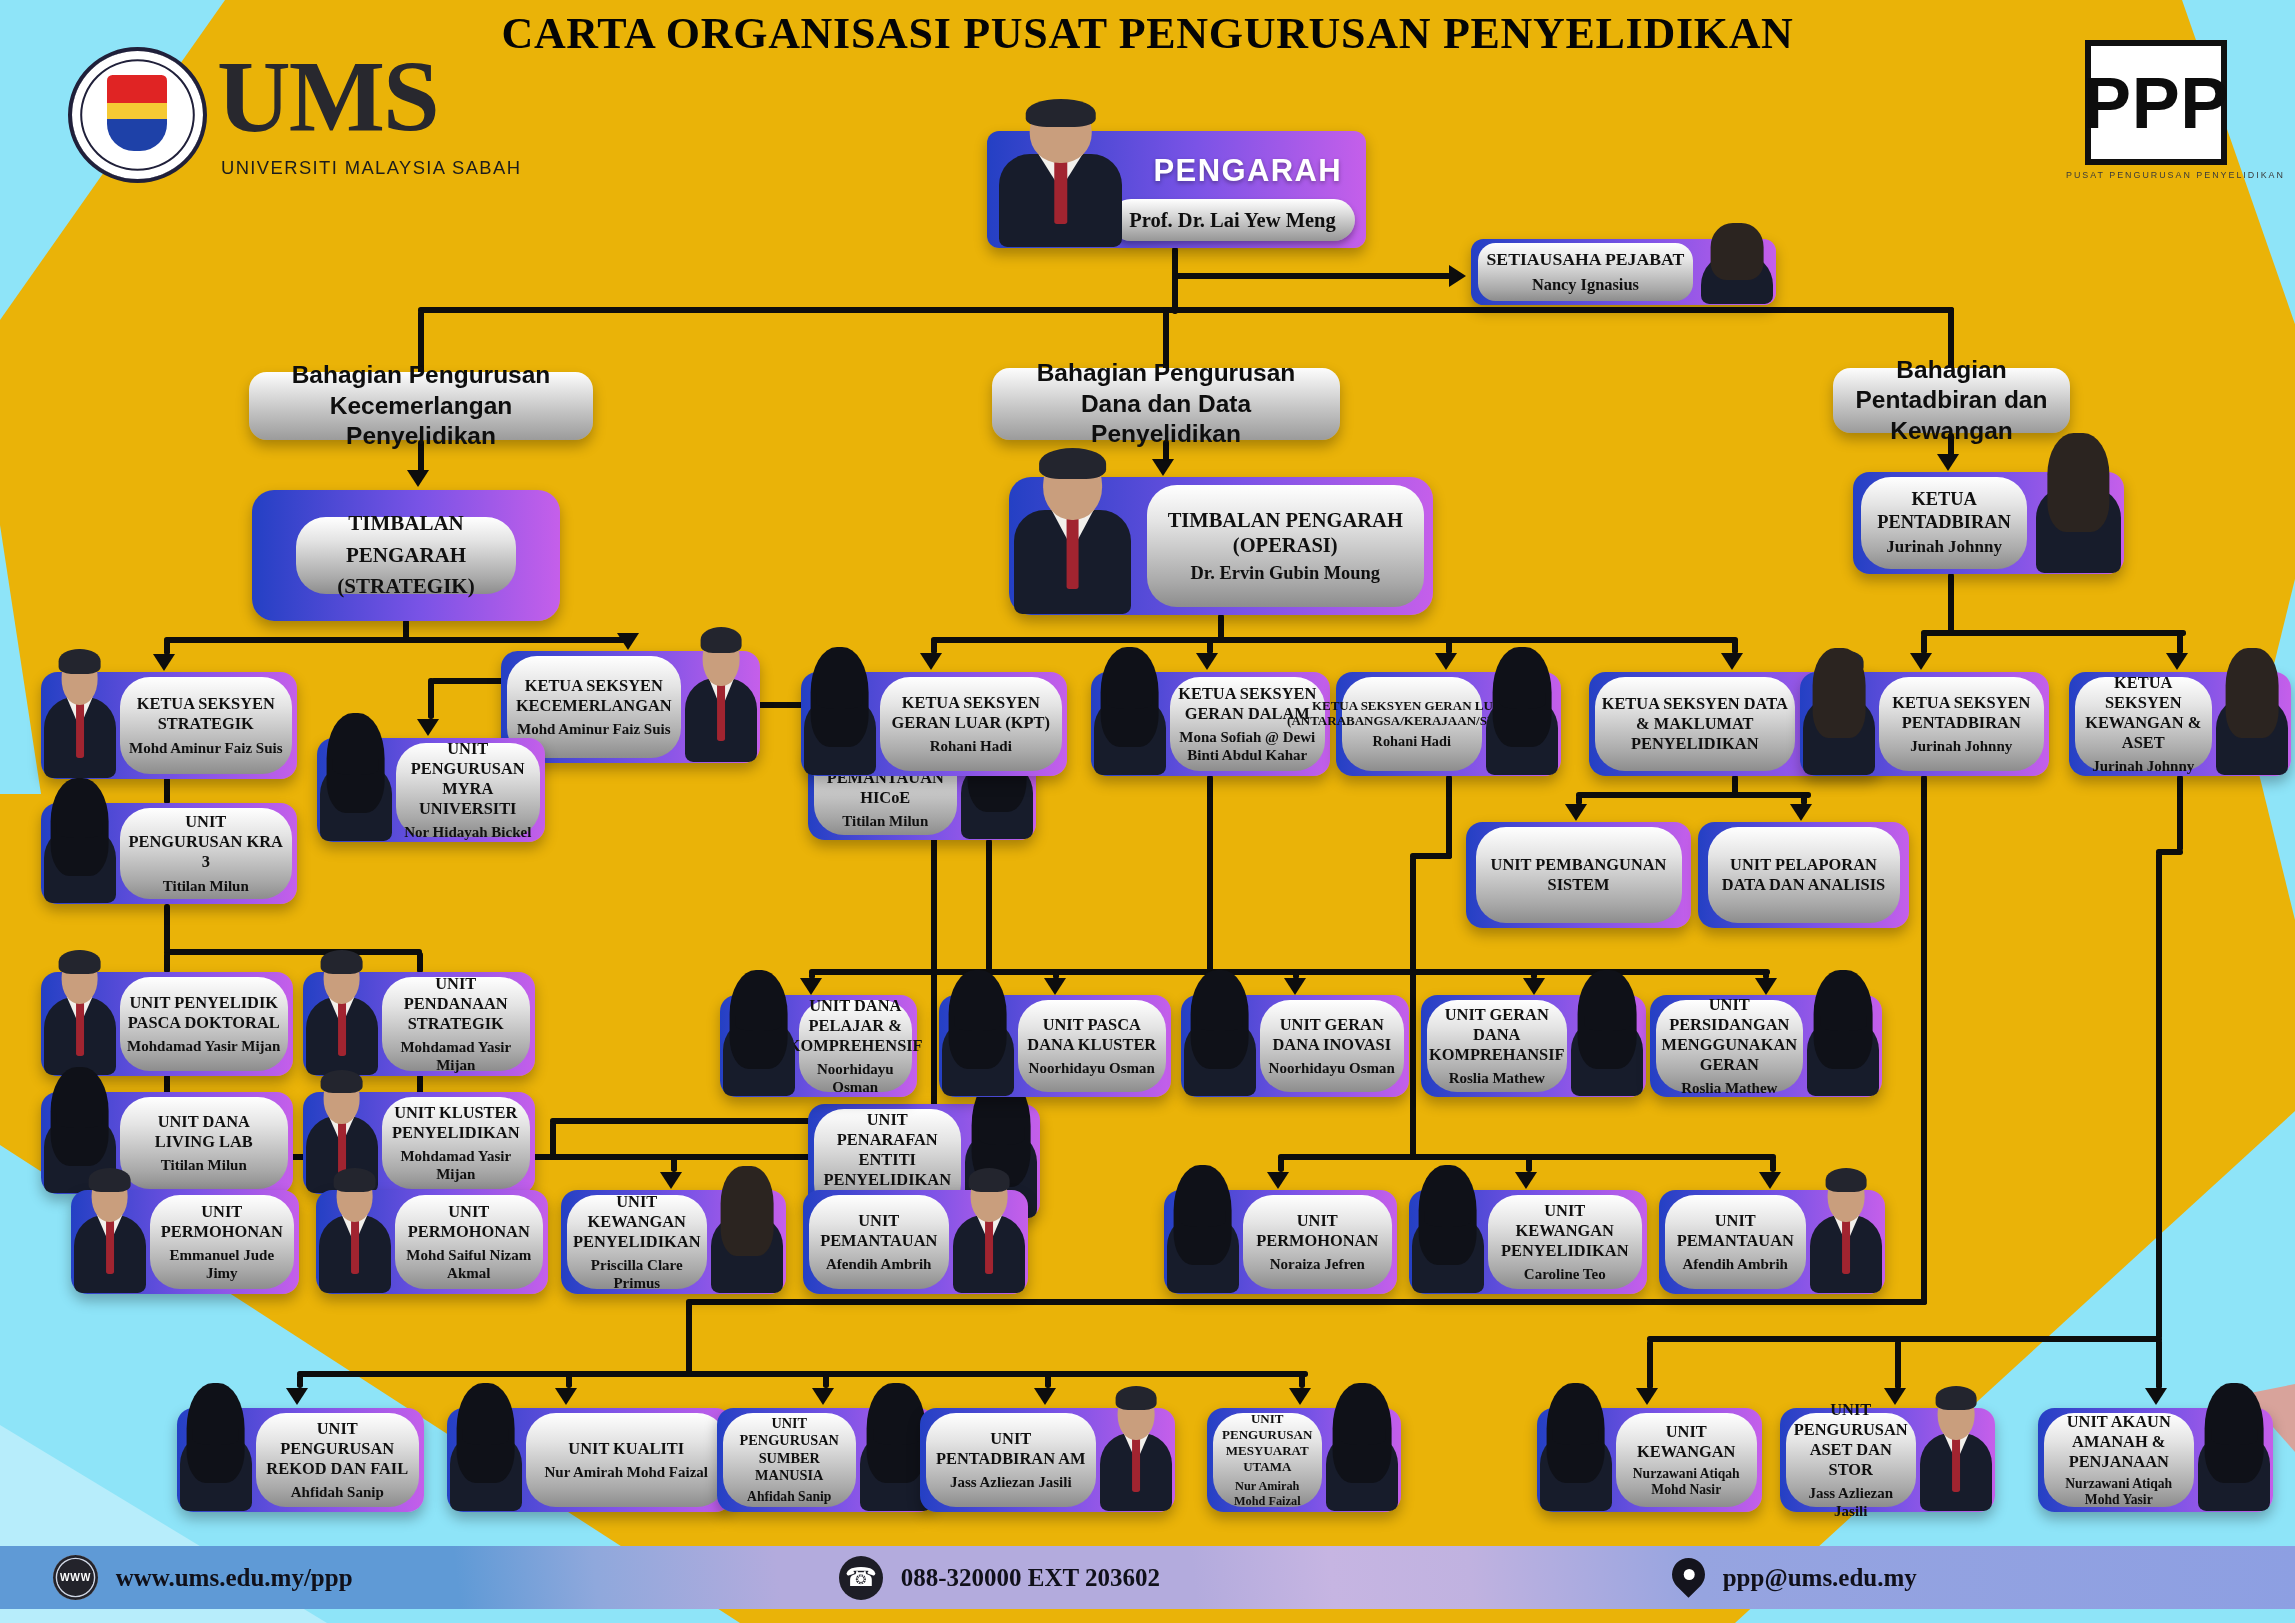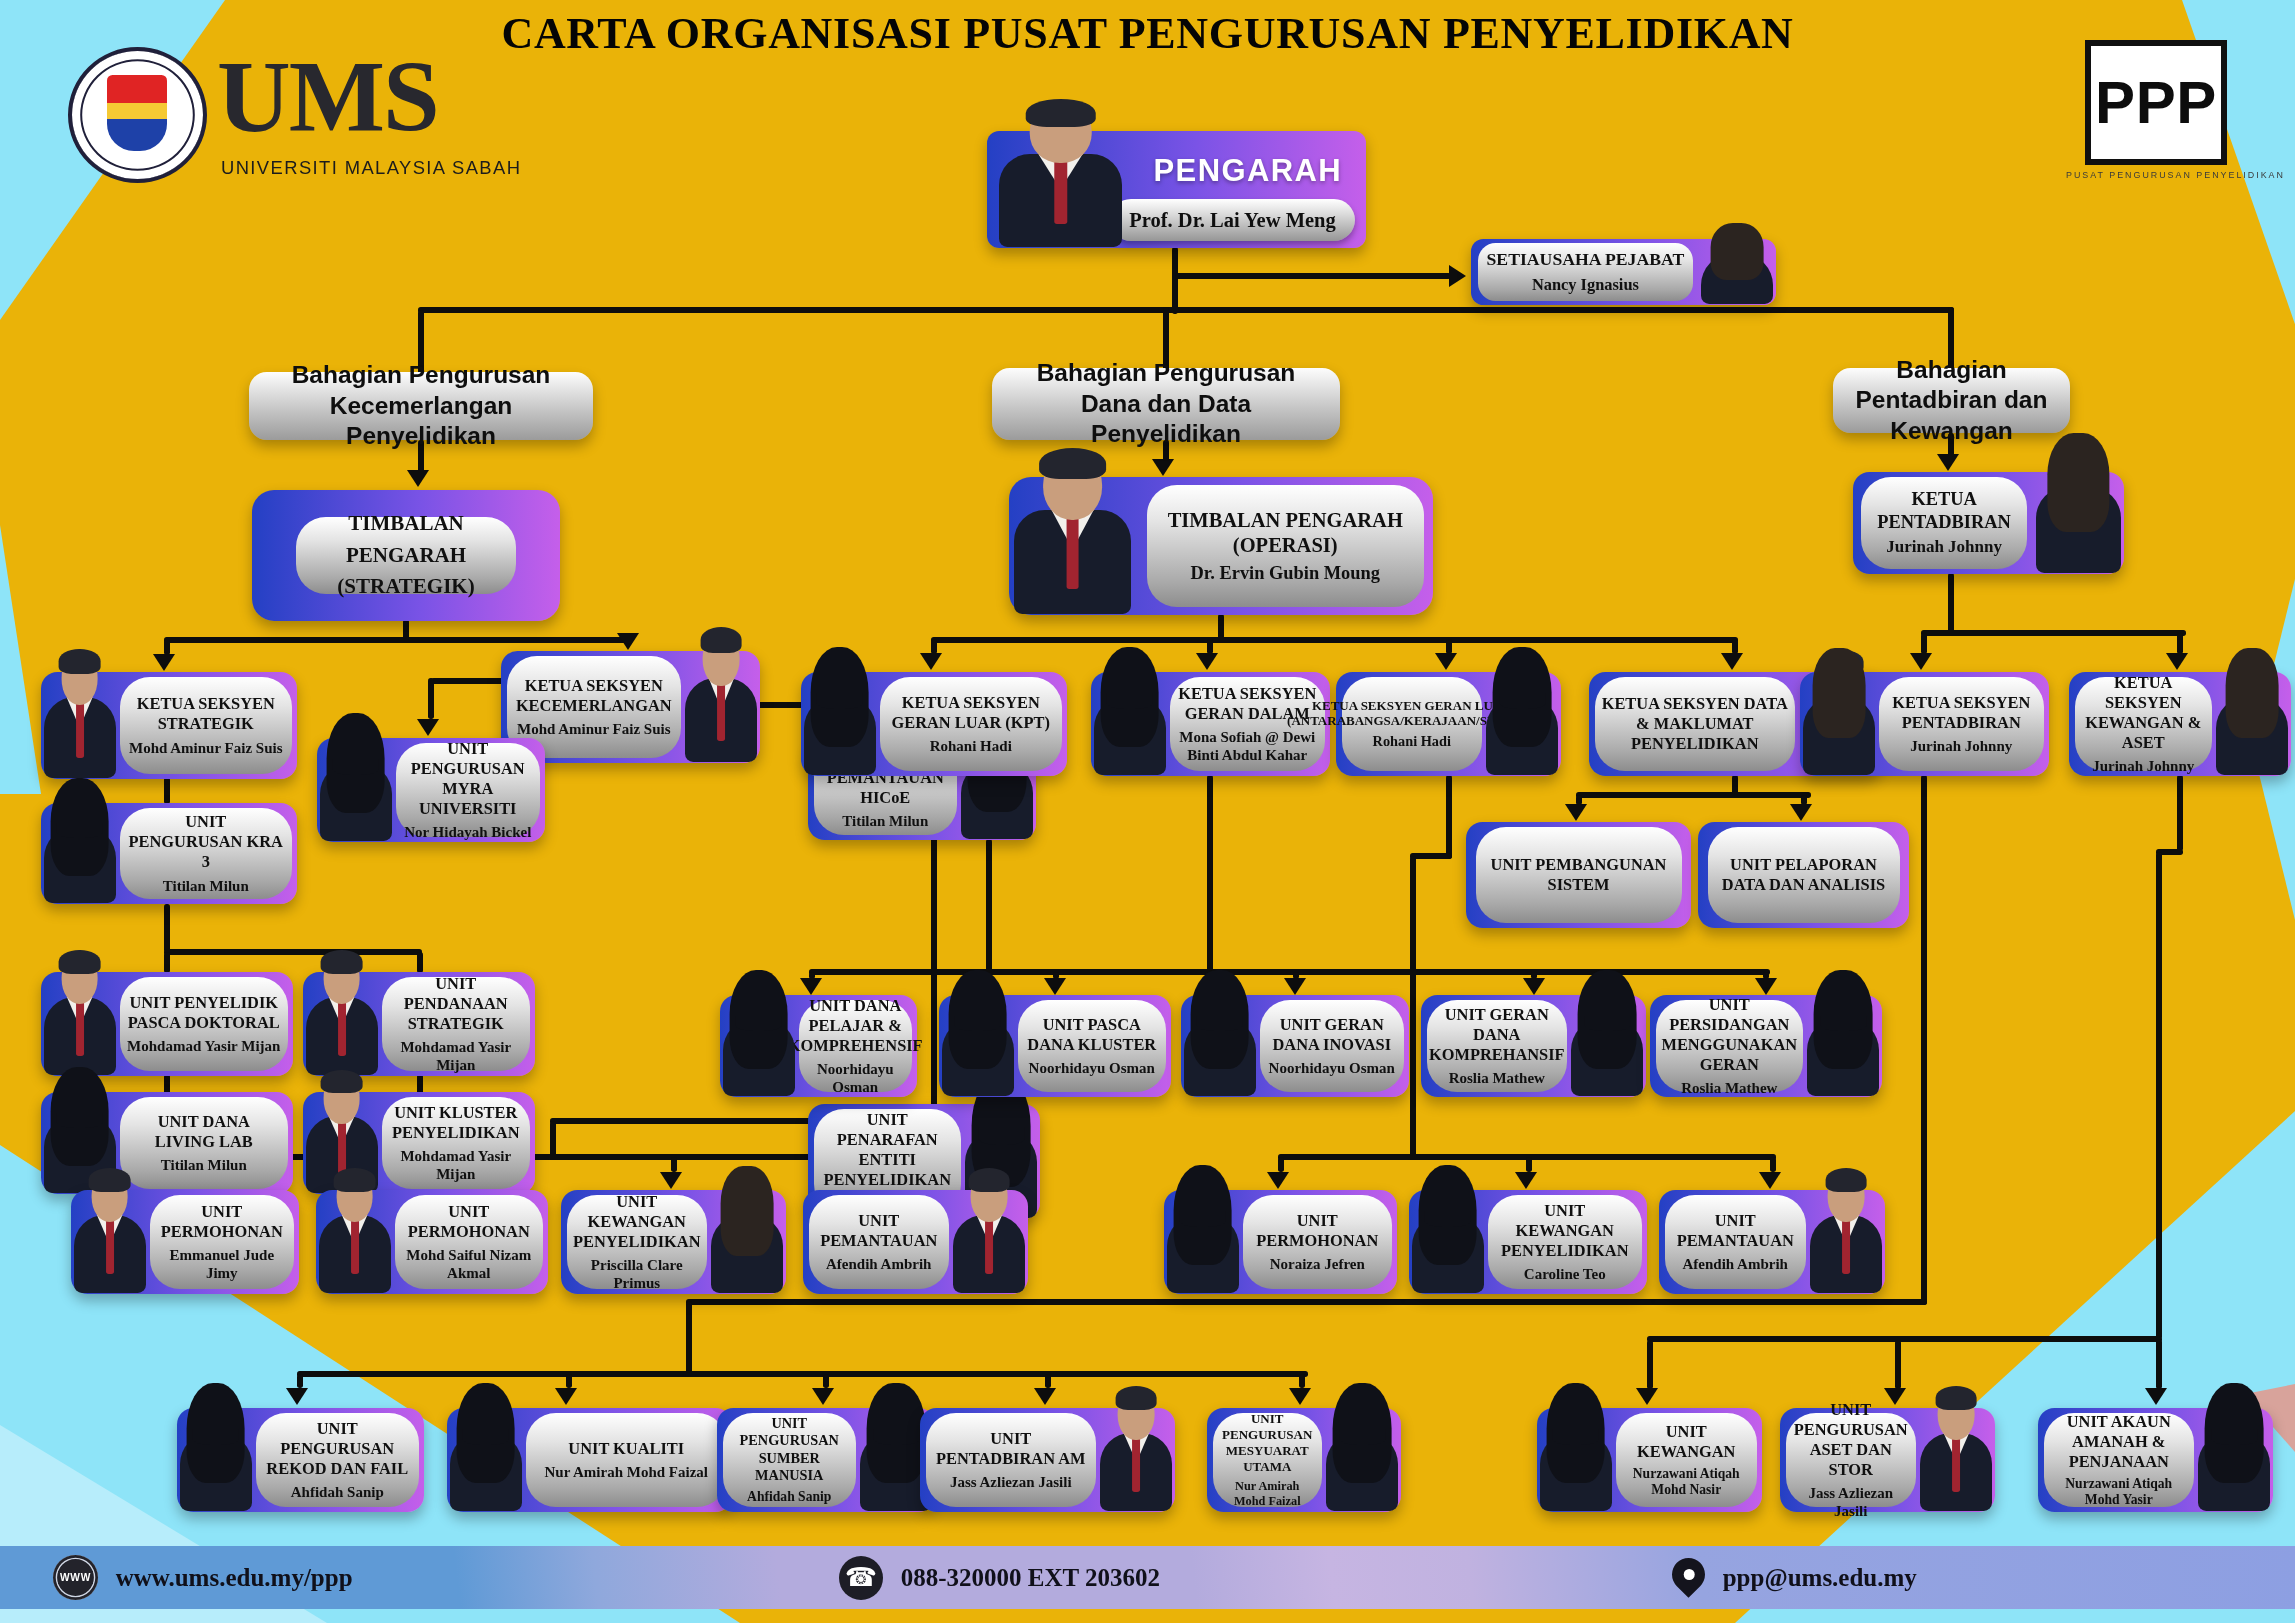--- a/index.html
+++ b/index.html
@@ -23,21 +23,21 @@
      background:#fff;border:4.8px solid #20203a;box-shadow:inset 0 0 0 8.2px #fff,inset 0 0 0 10.2px #20203a;}
   #ums-crest .shield{position:absolute;left:35px;top:24.5px;width:60px;height:76px;border-radius:5.5px 5.5px 27px 27px;overflow:hidden;}
   #ums-crest .s1{position:absolute;left:0;top:0;width:100%;height:36%;background:#e02424;}
   #ums-crest .s2{position:absolute;left:0;top:36%;width:100%;height:22%;background:#f5c934;}
   #ums-crest .s3{position:absolute;left:0;top:58%;width:100%;height:42%;background:#1e41a8;}
   #ums-acronym{position:absolute;left:149px;top:5.5px;font-family:"Liberation Serif",serif;font-weight:700;
      font-size:102px;letter-spacing:-2px;color:#28282e;line-height:1;}
   #ums-name{position:absolute;left:153px;top:117px;font-size:18.4px;letter-spacing:1.4px;color:#1c1c1c;white-space:nowrap;}
   #ppp-logo{position:absolute;left:2085px;top:40px;z-index:2;}
   #ppp-box{width:130px;height:113px;border:6.8px solid #101010;background:#fff;display:flex;align-items:center;justify-content:center;}
-  #ppp-acronym{font-weight:800;font-size:60px;letter-spacing:0.7px;color:#0d0d0d;font-family:"Liberation Sans",sans-serif;}
+  #ppp-acronym{font-weight:800;font-size:72px;letter-spacing:0.7px;color:#0d0d0d;font-family:"Liberation Sans",sans-serif;}
   #ppp-name{position:absolute;top:130px;left:-19px;width:181px;text-align:center;font-size:8.9px;letter-spacing:2px;color:#3a3a3a;white-space:nowrap;}
   
   .ln{position:absolute;background:#0d0d0d;z-index:1;border-radius:2.7px;}
   .ah{position:absolute;width:0;height:0;z-index:1;
       border-left:11px solid transparent;border-right:11px solid transparent;border-top:17.7px solid #0d0d0d;}
   .ar{position:absolute;width:0;height:0;z-index:1;
       border-top:11px solid transparent;border-bottom:11px solid transparent;border-left:17.7px solid #0d0d0d;}
   
   .node{position:absolute;z-index:2;border-radius:16.4px;
     background:linear-gradient(90deg,#2440c4 0%,#7a53e6 55%,#c55fea 100%);

